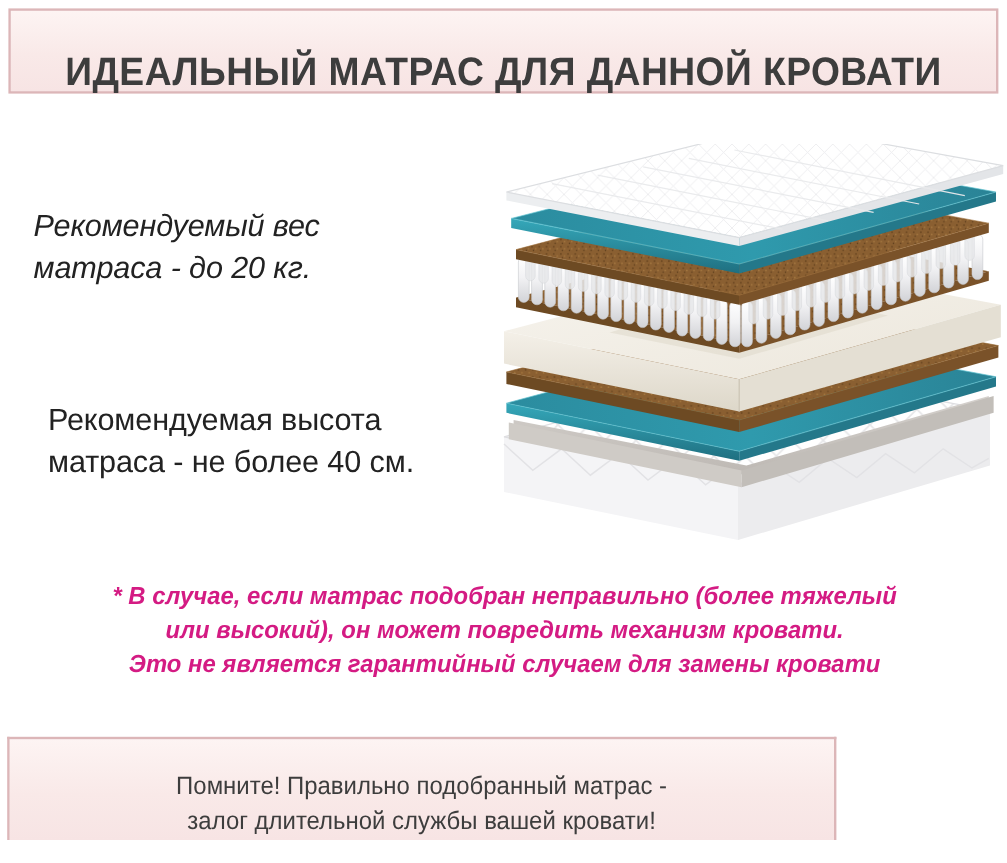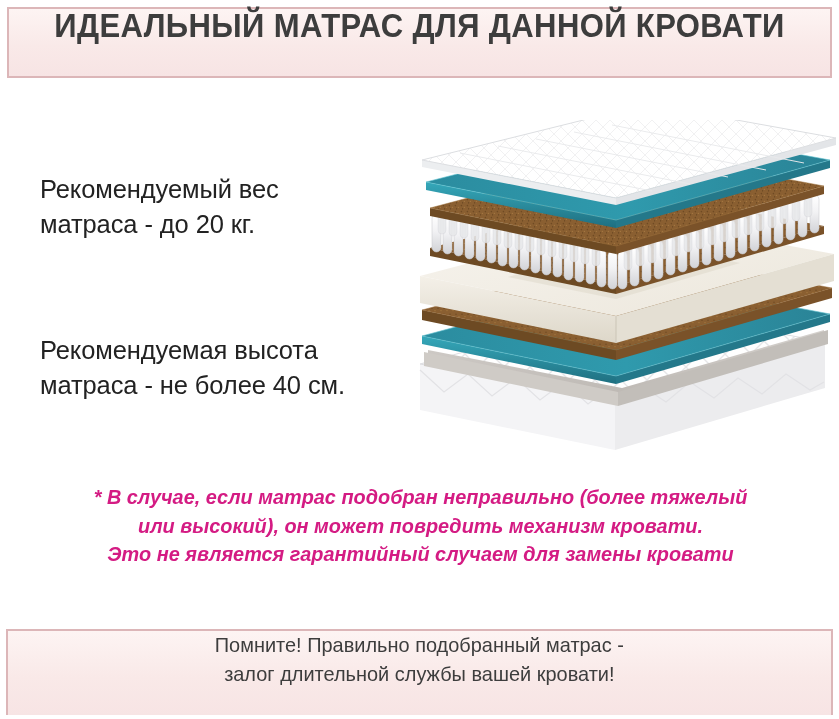--- a/index.html
+++ b/index.html
@@ -16,34 +16,34 @@
     -webkit-font-smoothing: antialiased;
   }
 
   
   .banner {
     position: absolute;
     box-sizing: border-box;
     border: 2px solid #dcb6b8;
     background: linear-gradient(180deg, #fdf4f3 0%, #f9e9e8 55%, #f7e4e4 100%);
     display: flex;
-    align-items: flex-start;
+    align-items: flex-end;
     justify-content: center;
     text-align: center;
   }
   #header-banner {
     left: 7px;
     top: 7px;
     width: 825px;
     height: 71px;
   }
   #footer-banner {
     left: 6px;
-    top: 629px;
-    width: 827px;
+    top: 614px;
+    width: 691px;
     height: 86px;
     border-bottom: none;
   }
 
   .header-title {
     font-family: "Liberation Sans Narrow", "Liberation Sans", sans-serif;
     font-size: 33px;
     font-weight: 700;
     letter-spacing: 0.4px;
     color: #3d3d3d;
@@ -66,21 +66,21 @@
   
   .info-block {
     position: absolute;
     font-size: 25.5px;
     font-weight: 400;
     color: #222222;
     line-height: 1.38;
     letter-spacing: -0.1px;
     white-space: pre-line;
   }
-  #info-weight { left: 40px; top: 172px; width: 390px; }
+  #info-weight { left: 28px; top: 172px; width: 390px; font-style: italic; }
   #info-height { left: 40px; top: 333px; width: 410px; }
 
   
   #warning-note {
     position: absolute;
     left: 28px;
     top: 483px;
     width: 785px;
     text-align: center;
     color: #d41b83;

